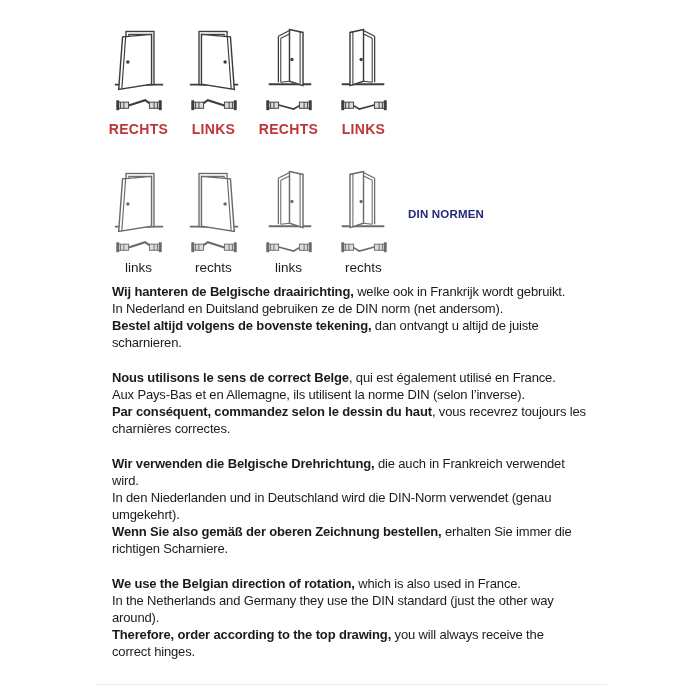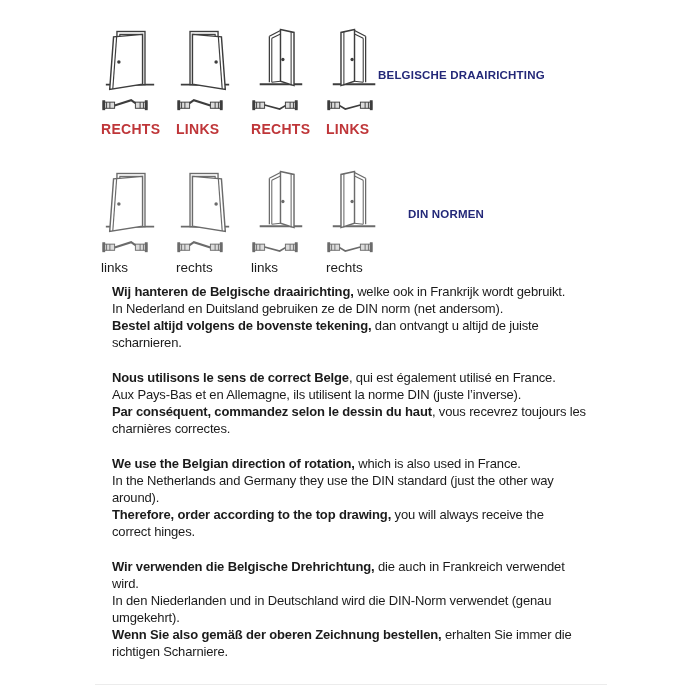--- a/index.html
+++ b/index.html
@@ -2,21 +2,21 @@
 <html><head>
 <meta charset="utf-8">
 <style>
   html,body{margin:0;padding:0;background:#fff;}
   body{width:700px;height:700px;position:relative;font-family:"Liberation Sans",sans-serif;}
   .canvas{position:absolute;left:0;top:0;width:700px;height:700px;background:#ffffff;overflow:hidden;}
 
   .fig-row{position:absolute;left:101px;display:flex;}
   .fig-row.row1{top:26px;}
   .fig-row.row2{top:168px;}
-  .fig-col{width:75px;display:flex;flex-direction:column;}
+  .fig-col{width:75px;display:flex;flex-direction:column;align-items:center;}
   .fig-svg{display:block;}
   .row1 .fig-svg{color:#3d3d3d;}
   .row2 .fig-svg{color:#6b6b6b;}
   .hinge-svg{margin-top:2px;}
 
   .swing-label-red{margin-top:8px;font-size:14px;font-weight:bold;color:#bf3639;letter-spacing:.3px;}
   .swing-label-din{margin-top:5px;font-size:13.5px;color:#1b1b1b;}
 
   .section-title{position:absolute;font-size:11.5px;font-weight:bold;color:#232878;letter-spacing:.2px;white-space:nowrap;}
   .title-belgian{left:378px;top:69px;}
@@ -123,21 +123,20 @@
     <div class="fig-col">
       <svg class="fig-svg" width="58" height="68">
           <use href="#doorD"></use>
         </svg>
       <svg class="fig-svg hinge-svg" width="48" height="17">
           <use href="#hinge4"></use>
         </svg>
       <div class="swing-label-red">LINKS</div>
     </div>
   </div>
-  <div class="section-title title-belgian">BELGISCHE DRAAIRICHTING</div>
 
   <div class="fig-row row2">
     <div class="fig-col">
       <svg class="fig-svg" width="58" height="68">
           <use href="#doorA"></use>
         </svg>
       <svg class="fig-svg hinge-svg" width="48" height="17">
           <use href="#hinge1"></use>
         </svg>
       <div class="swing-label-din">links</div>
@@ -171,30 +170,30 @@
     </div>
   </div>
   <div class="section-title title-din">DIN NORMEN</div>
 
   <div class="textblock">
     <p><span class="b">Wij hanteren de Belgische draairichting,</span><span> welke ook in Frankrijk wordt gebruikt.
 In Nederland en Duitsland gebruiken ze de DIN norm (net andersom).
 </span><span class="b">Bestel altijd volgens de bovenste tekening,</span><span> dan ontvangt u altijd de juiste
 scharnieren.</span></p>
     <p><span class="b">Nous utilisons le sens de correct Belge</span><span>, qui est également utilisé en France.
-Aux Pays-Bas et en Allemagne, ils utilisent la norme DIN (juste l’inverse).
+Aux Pays-Bas et en Allemagne, ils utilisent la norme DIN (selon l’inverse).
 </span><span class="b">Par conséquent, commandez selon le dessin du haut</span><span>, vous recevrez toujours les
 charnières correctes.</span></p>
-    <p><span class="b">We use the Belgian direction of rotation,</span><span> which is also used in France.
-In the Netherlands and Germany they use the DIN standard (just the other way
-around).
-</span><span class="b">Therefore, order according to the top drawing,</span><span> you will always receive the
-correct hinges.</span></p>
     <p><span class="b">Wir verwenden die Belgische Drehrichtung,</span><span> die auch in Frankreich verwendet
 wird.
 In den Niederlanden und in Deutschland wird die DIN-Norm verwendet (genau
 umgekehrt).
 </span><span class="b">Wenn Sie also gemäß der oberen Zeichnung bestellen,</span><span> erhalten Sie immer die
 richtigen Scharniere.</span></p>
+    <p><span class="b">We use the Belgian direction of rotation,</span><span> which is also used in France.
+In the Netherlands and Germany they use the DIN standard (just the other way
+around).
+</span><span class="b">Therefore, order according to the top drawing,</span><span> you will always receive the
+correct hinges.</span></p>
   </div>
 
   <div class="bottom-divider"></div>
 </div>
 
 </body></html>

